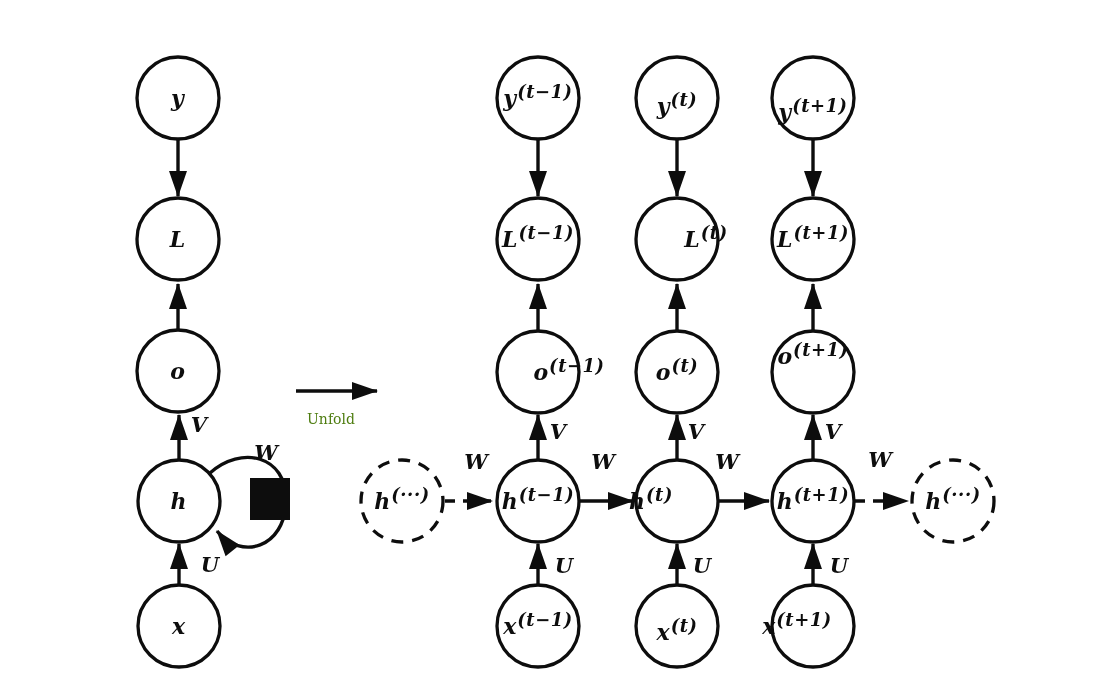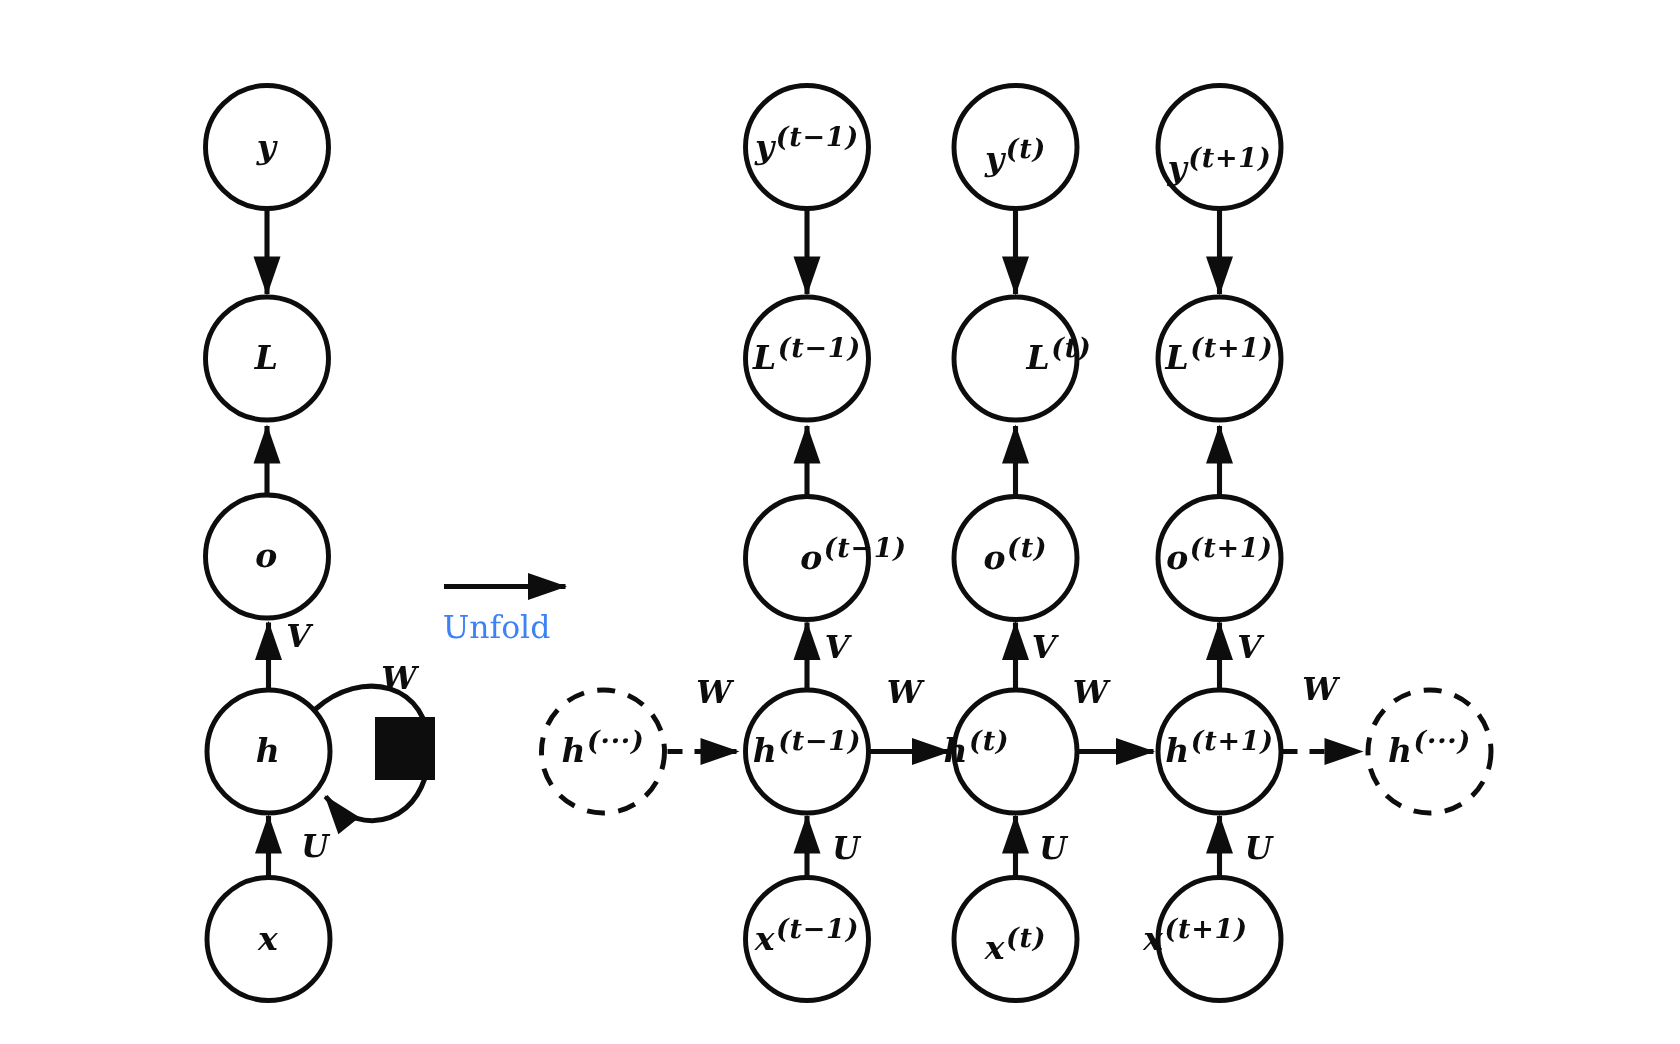--- a/index.html
+++ b/index.html
@@ -41,22 +41,22 @@
     color: #0d0d0d;
     white-space: nowrap;
     line-height: 1;
   }
   .unfold-label {
     position: absolute;
     transform: translate(-50%, -50%);
     font-family: "DejaVu Serif", serif;
     font-style: normal;
     font-weight: normal;
-    font-size: 21px;
-    color: #3b82f6;
+    font-size: 14px;
+    color: #4d7c0f;
     white-space: nowrap;
     line-height: 1;
   }
 </style>
 </head>
 <body>
 
 <div class="stage">
 
   <svg width="1120" height="696" viewBox="0 0 1120 696">
@@ -157,21 +157,21 @@
   <div class="nlabel" style="left:677px;top:106px"><span class="base">y</span><span class="sup">(t)</span></div>
   <div class="nlabel" style="left:706px;top:239px"><span class="base">L</span><span class="sup">(t)</span></div>
   <div class="nlabel" style="left:677px;top:372px"><span class="base">o</span><span class="sup">(t)</span></div>
   <div class="nlabel" style="left:651px;top:501px"><span class="base">h</span><span class="sup">(t)</span></div>
   <div class="nlabel" style="left:677px;top:632px"><span class="base">x</span><span class="sup">(t)</span></div>
   <div class="wlabel" style="left:696px;top:431px">V</div>
   <div class="wlabel" style="left:702px;top:565px">U</div>
 
   <div class="nlabel" style="left:813px;top:112px"><span class="base">y</span><span class="sup">(t+1)</span></div>
   <div class="nlabel" style="left:813px;top:239px"><span class="base">L</span><span class="sup">(t+1)</span></div>
-  <div class="nlabel" style="left:813px;top:372px"><span class="base">o</span><span class="sup">(t+1)</span></div>
+  <div class="nlabel" style="left:813px;top:356px"><span class="base">o</span><span class="sup">(t+1)</span></div>
   <div class="nlabel" style="left:813px;top:501px"><span class="base">h</span><span class="sup">(t+1)</span></div>
   <div class="nlabel" style="left:797px;top:626px"><span class="base">x</span><span class="sup">(t+1)</span></div>
   <div class="wlabel" style="left:833px;top:431px">V</div>
   <div class="wlabel" style="left:839px;top:565px">U</div>
 
   <div class="wlabel" style="left:476px;top:461px">W</div>
   <div class="wlabel" style="left:603px;top:461px">W</div>
   <div class="wlabel" style="left:727px;top:461px">W</div>
   <div class="wlabel" style="left:880px;top:459px">W</div>
 

